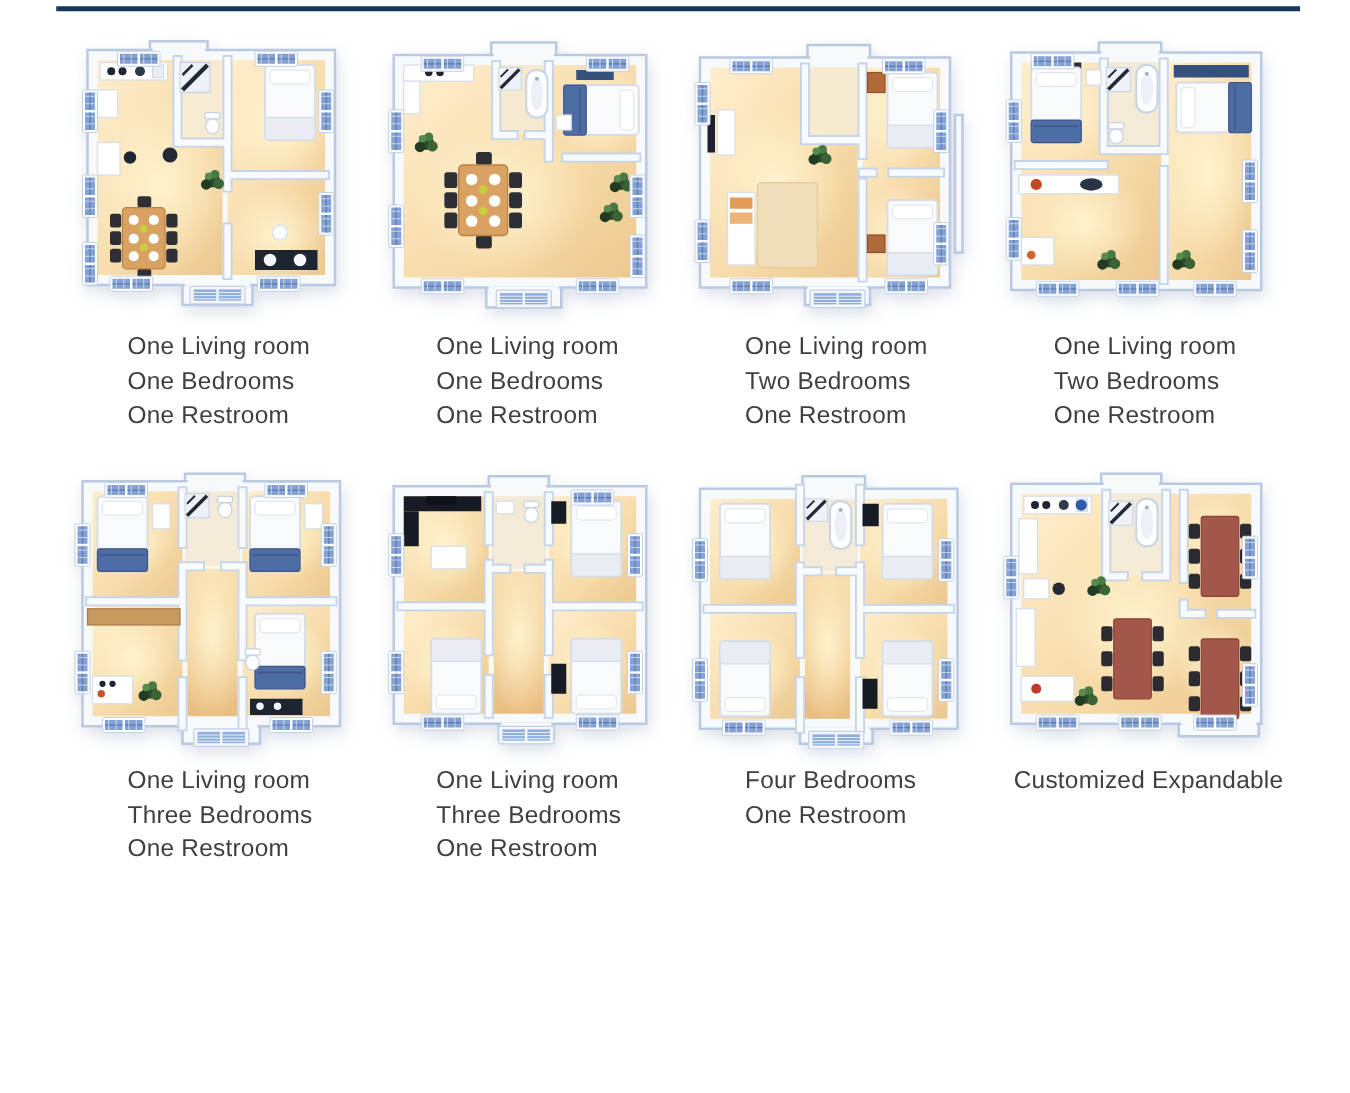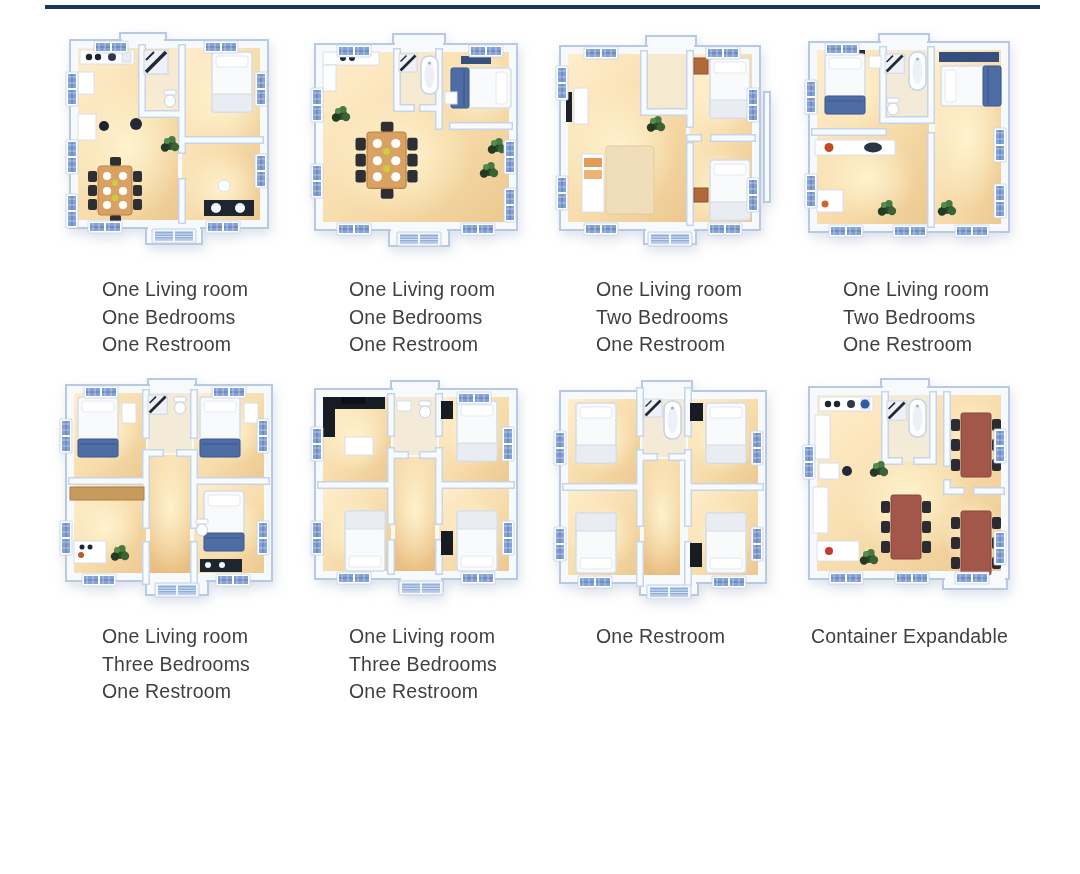--- a/index.html
+++ b/index.html
@@ -8,21 +8,21 @@
     font-family:"Liberation Sans", sans-serif;
   }
   .divider{position:absolute;top:5px;left:45px;width:995px;height:4px;background:#17375e;}
   .grid{
     position:absolute;top:28px;left:52px;
     display:grid;grid-template-columns:repeat(4,247px);grid-auto-rows:347px;
   }
   .card{position:relative;}
   .plan{display:block;margin-left:2px;filter:drop-shadow(2px 5px 6px rgba(130,150,180,0.28));}
   .caption{
-    margin-top:24px;padding-left:50px;
+    margin-top:12px;padding-left:50px;
     font-size:19.5px;line-height:27.5px;color:#3f3f3f;letter-spacing:.2px;
   }
   .caption.tight{padding-left:18px;}
   .cap-line:empty{display:none;}
   
   .shell{fill:#f7fafd;stroke:#b9c9e2;stroke-width:2;}
   .patch{fill:#f7fafd;stroke:none;}
   .wb{stroke:#c6d4ea;stroke-width:8;fill:none;stroke-linecap:square;}
   .ww{stroke:#f8fbfe;stroke-width:5;fill:none;stroke-linecap:square;}
   .wht{fill:#ffffff;stroke:#d8dfe9;stroke-width:1;}
@@ -525,20 +525,21 @@
           <use href="#sym-win"></use>
         </g>
       <g transform="translate(215,152) rotate(90)">
           <use href="#sym-win"></use>
         </g>
       <use href="#sym-win" x="30" y="201"></use>
       <use href="#sym-win" x="164" y="201"></use>
       <use href="#sym-mat" transform="translate(99,210)"></use>
     </svg>
     <div class="caption">
+      <div class="cap-line">Four Bedrooms</div>
       <div class="cap-line">One Restroom</div>
 
     </div>
   </div>
 
   <div class="card">
     <svg class="plan" width="228" height="224" viewBox="0 0 228 224">
       <rect x="86" y="4" width="48" height="10" class="shell"></rect>
       <rect x="148" y="202" width="64" height="12" class="shell"></rect>
       <rect x="14" y="12" width="200" height="192" class="shell"></rect>
@@ -581,18 +582,18 @@
           <use href="#sym-win"></use>
         </g>
       <g transform="translate(20,70) rotate(90)">
           <use href="#sym-win"></use>
         </g>
       <use href="#sym-win" x="34" y="197"></use>
       <use href="#sym-win" x="100" y="197"></use>
       <use href="#sym-win" x="160" y="197"></use>
     </svg>
     <div class="caption tight">
-      <div class="cap-line">Container Expandable</div>
+      <div class="cap-line">Customized Expandable</div>
 
     </div>
   </div>
 
 </div>
 
 </body></html>

